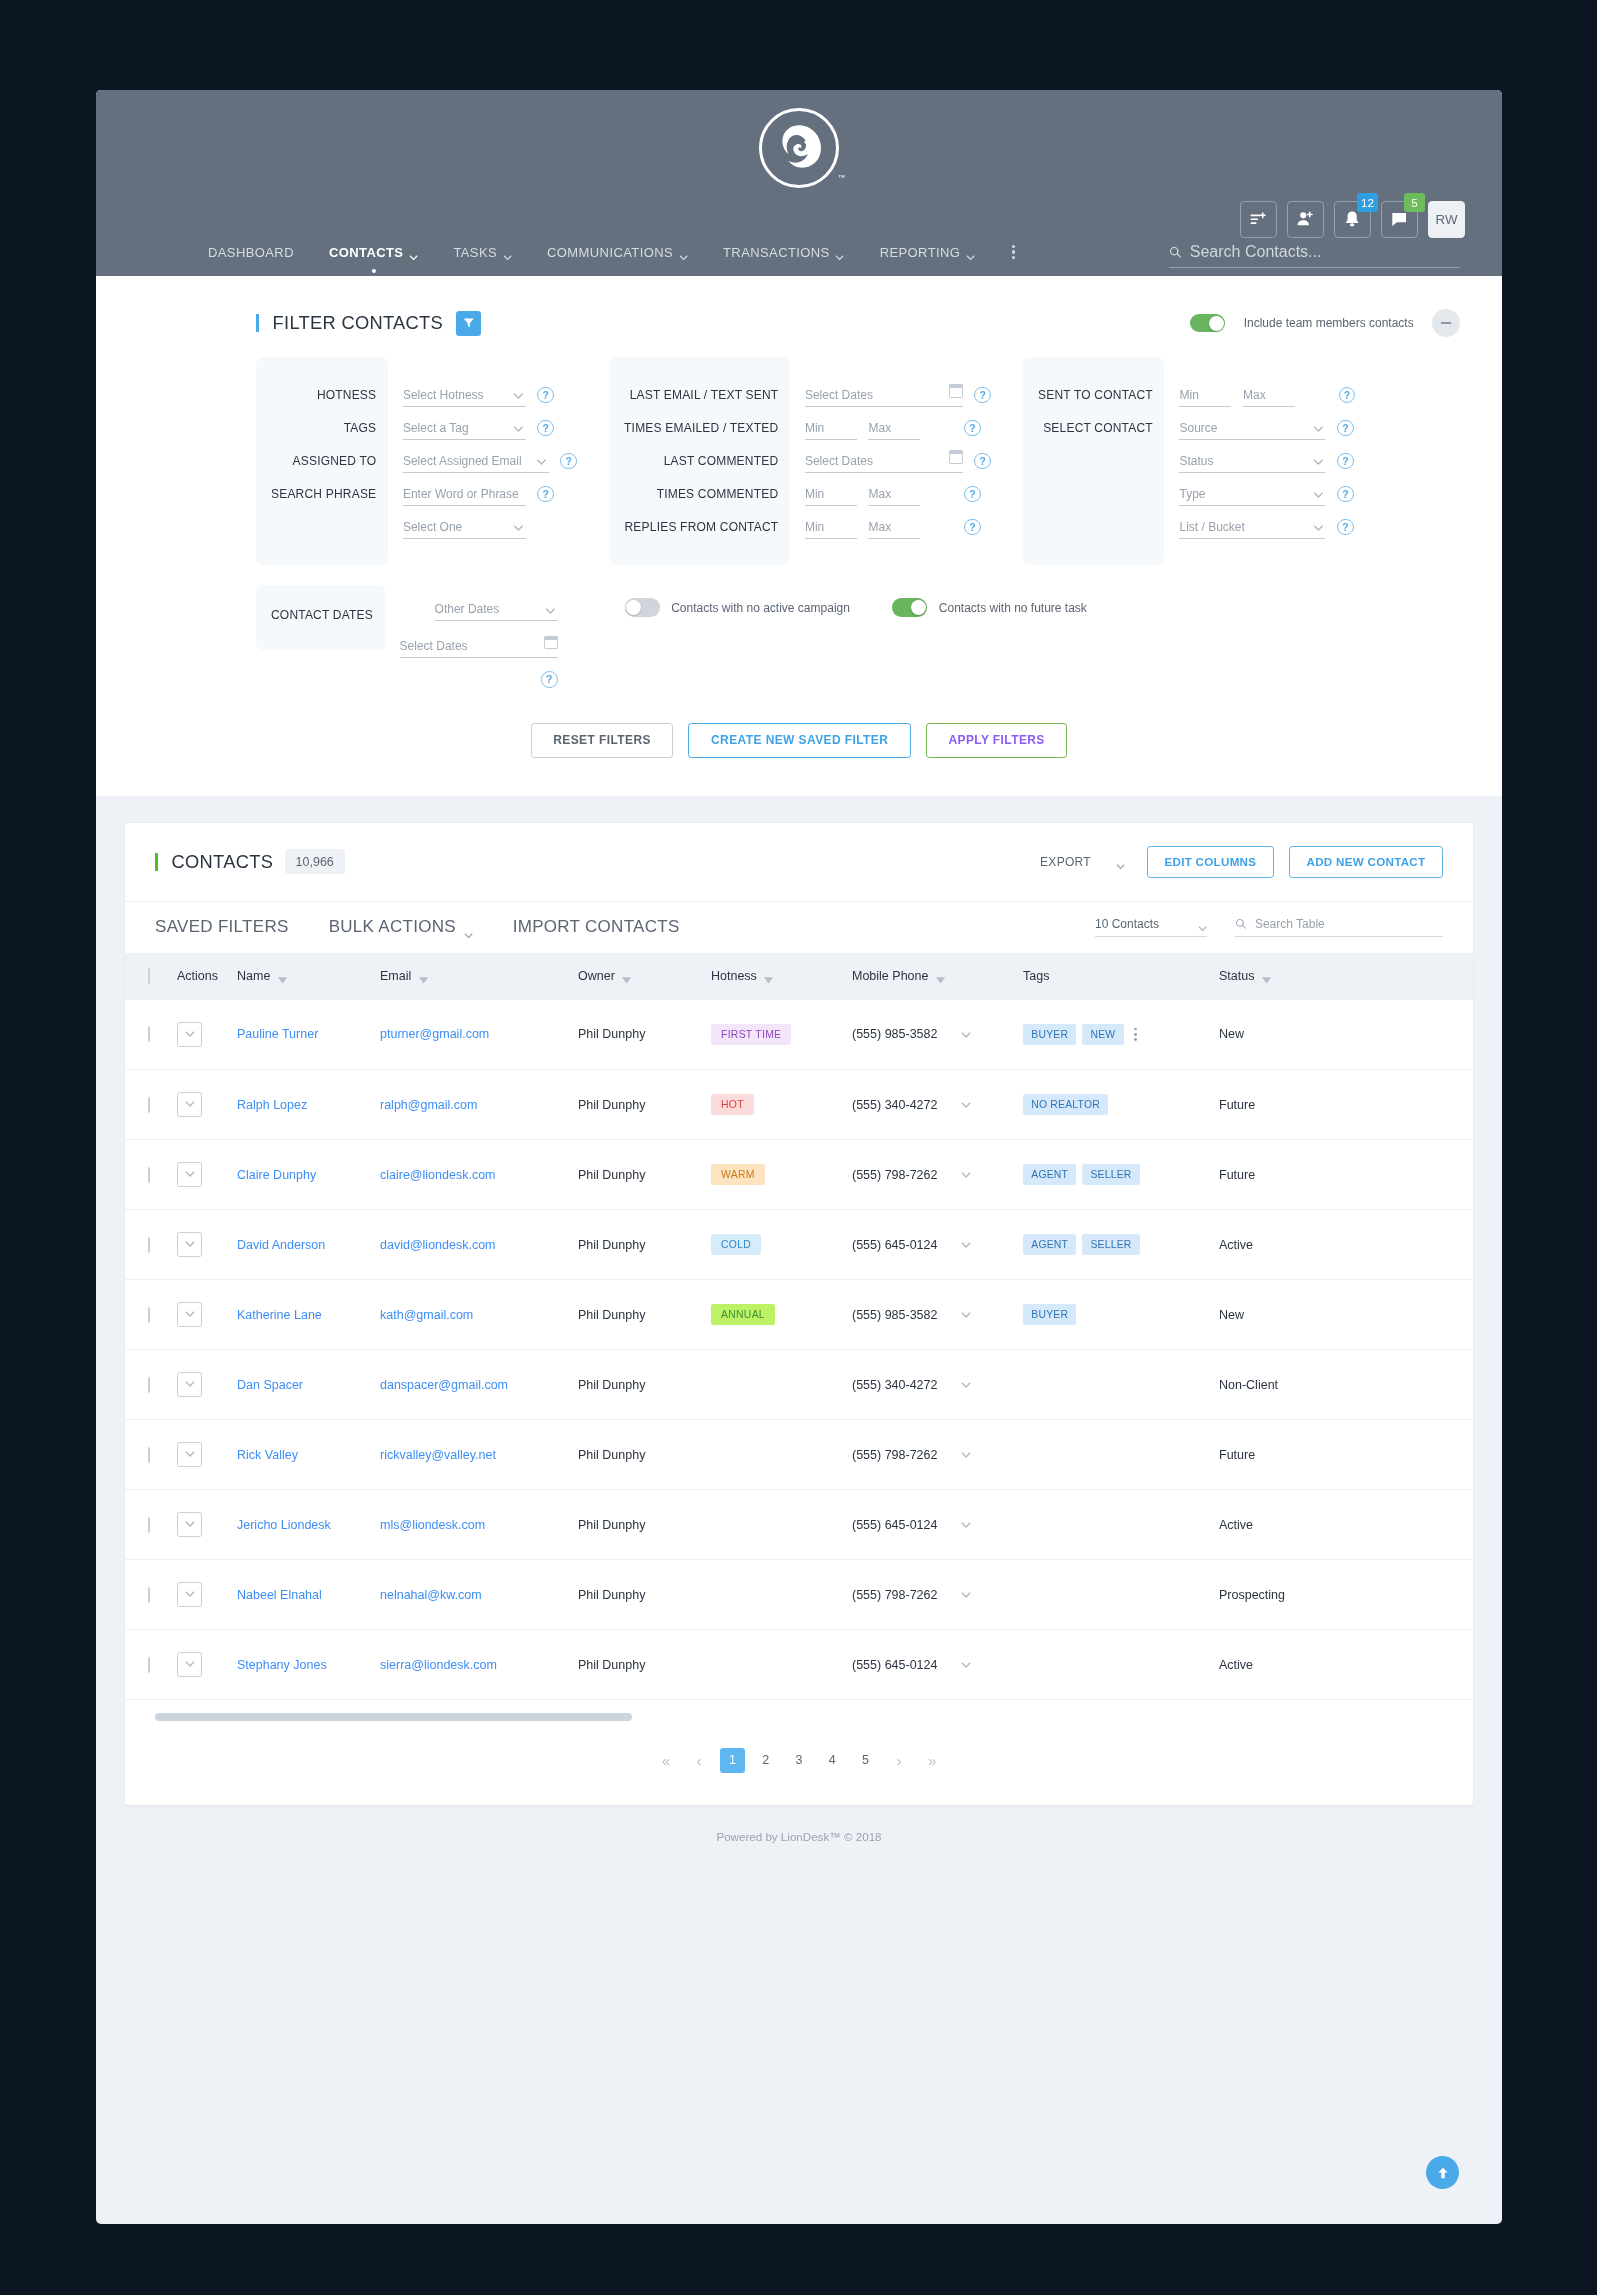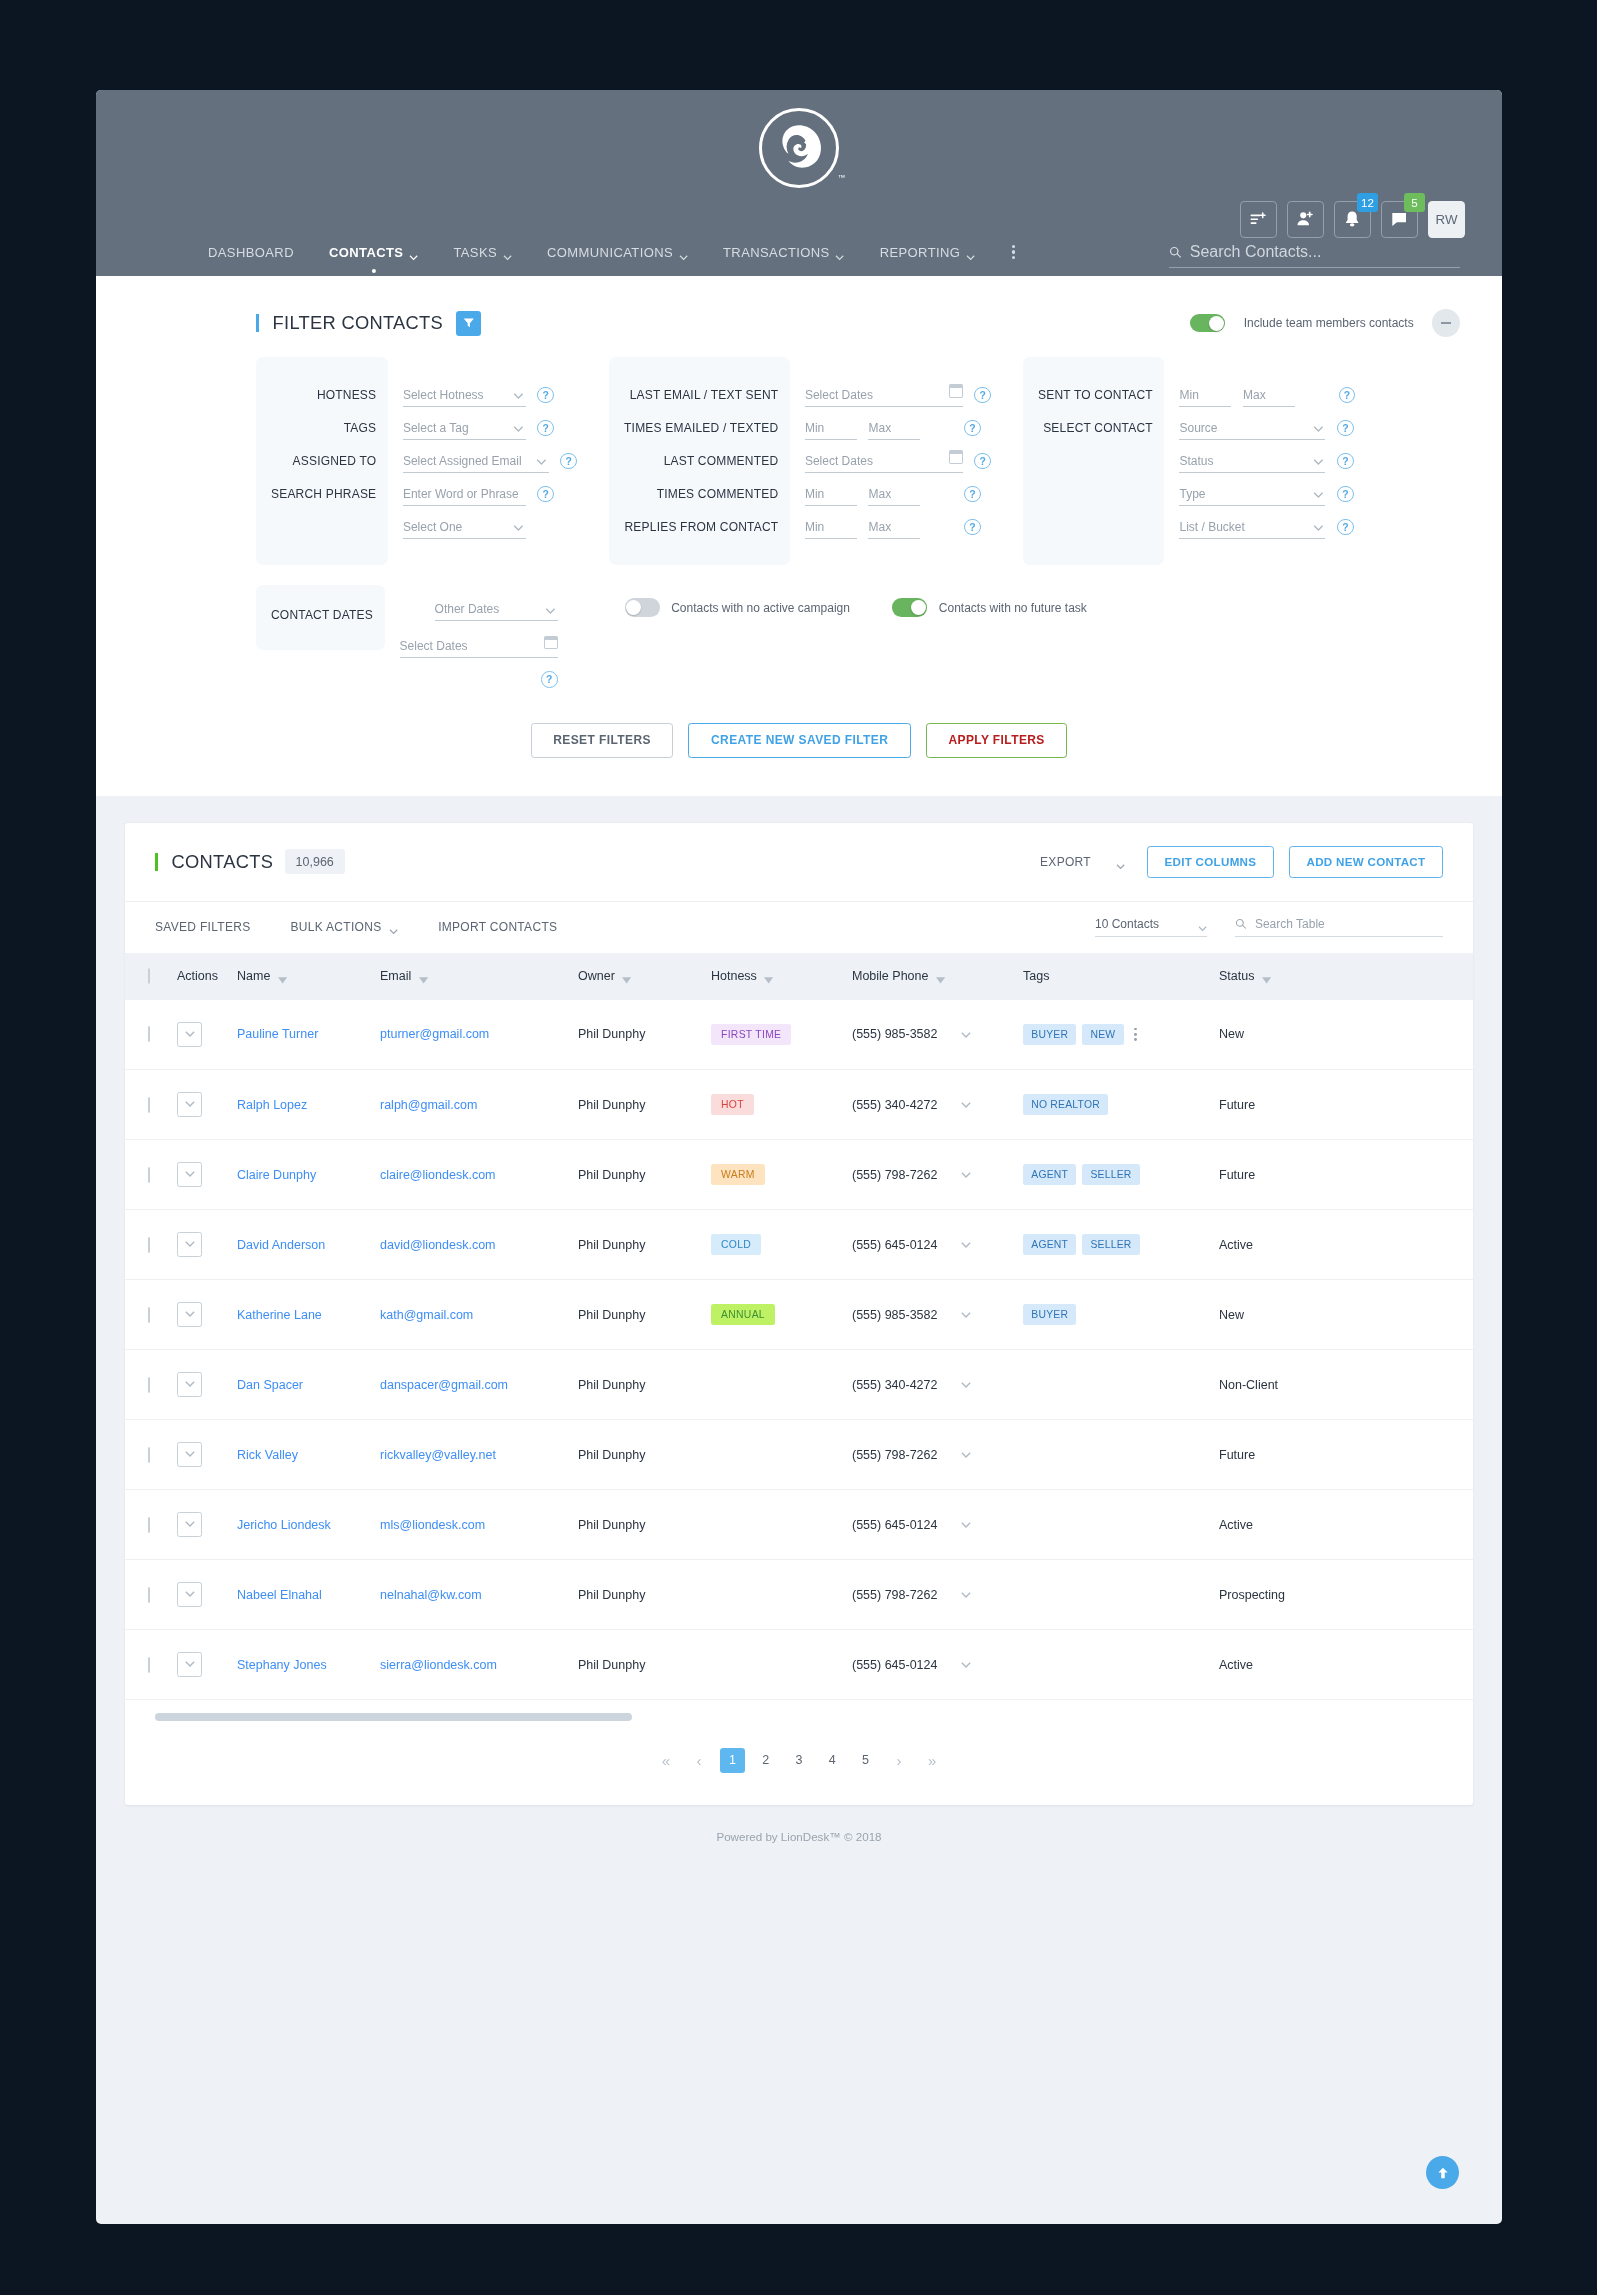--- a/index.html
+++ b/index.html
@@ -218,21 +218,21 @@
 
   .fbtns { display: flex; justify-content: center; gap: 15px; margin-top: 35px; }
   .btn {
     height: 35px; padding: 0 21.6px;
     border-radius: 3.3px; background: #fff;
     display: flex; align-items: center; justify-content: center;
     font-size: 12px; font-weight: bold; letter-spacing: 0.4px;
   }
   .btn.grey { border: 0.8px solid #c8ced5; color: #5b6572; }
   .btn.blue { border: 0.8px solid #4aa9e8; color: #3fa2e6; }
-  .btn.green { border: 0.8px solid #74b74f; color: #b91c1c; }
+  .btn.green { border: 0.8px solid #74b74f; color: #8b5cf6; }
 
   
   .content-wrap { padding: 27px 29px 0 29px; }
   .card {
     background: #fff;
     border-radius: 3.3px;
     box-shadow: 0 0.8px 2.5px rgba(20,40,60,.07);
     overflow: hidden;
   }
   .card-head {
@@ -256,21 +256,21 @@
     color: #3fa2e6; font-size: 11.6px; font-weight: bold; letter-spacing: 0.3px;
     display: flex; align-items: center; background: #fff;
   }
 
   .subbar {
     display: flex; align-items: center;
     padding: 0 30px; height: 52px;
     border-top: 0.8px solid #eceff2;
   }
   .sb-item {
-    color: #5b6572; font-size: 12px; letter-spacing: 0.3px;
+    color: #5b6572; font-size: 17px; letter-spacing: 0.3px;
     margin-right: 40px; display: flex; align-items: center; gap: 7.5px;
   }
   .sb-right { margin-left: auto; display: flex; align-items: center; gap: 28px; }
   .sb-sel {
     width: 112px; border-bottom: 0.8px solid #d3dae0;
     display: flex; align-items: center; justify-content: space-between;
     padding-bottom: 5px; color: #5b6572; font-size: 12px;
   }
   .sb-search {
     width: 208px; border-bottom: 0.8px solid #d3dae0;

